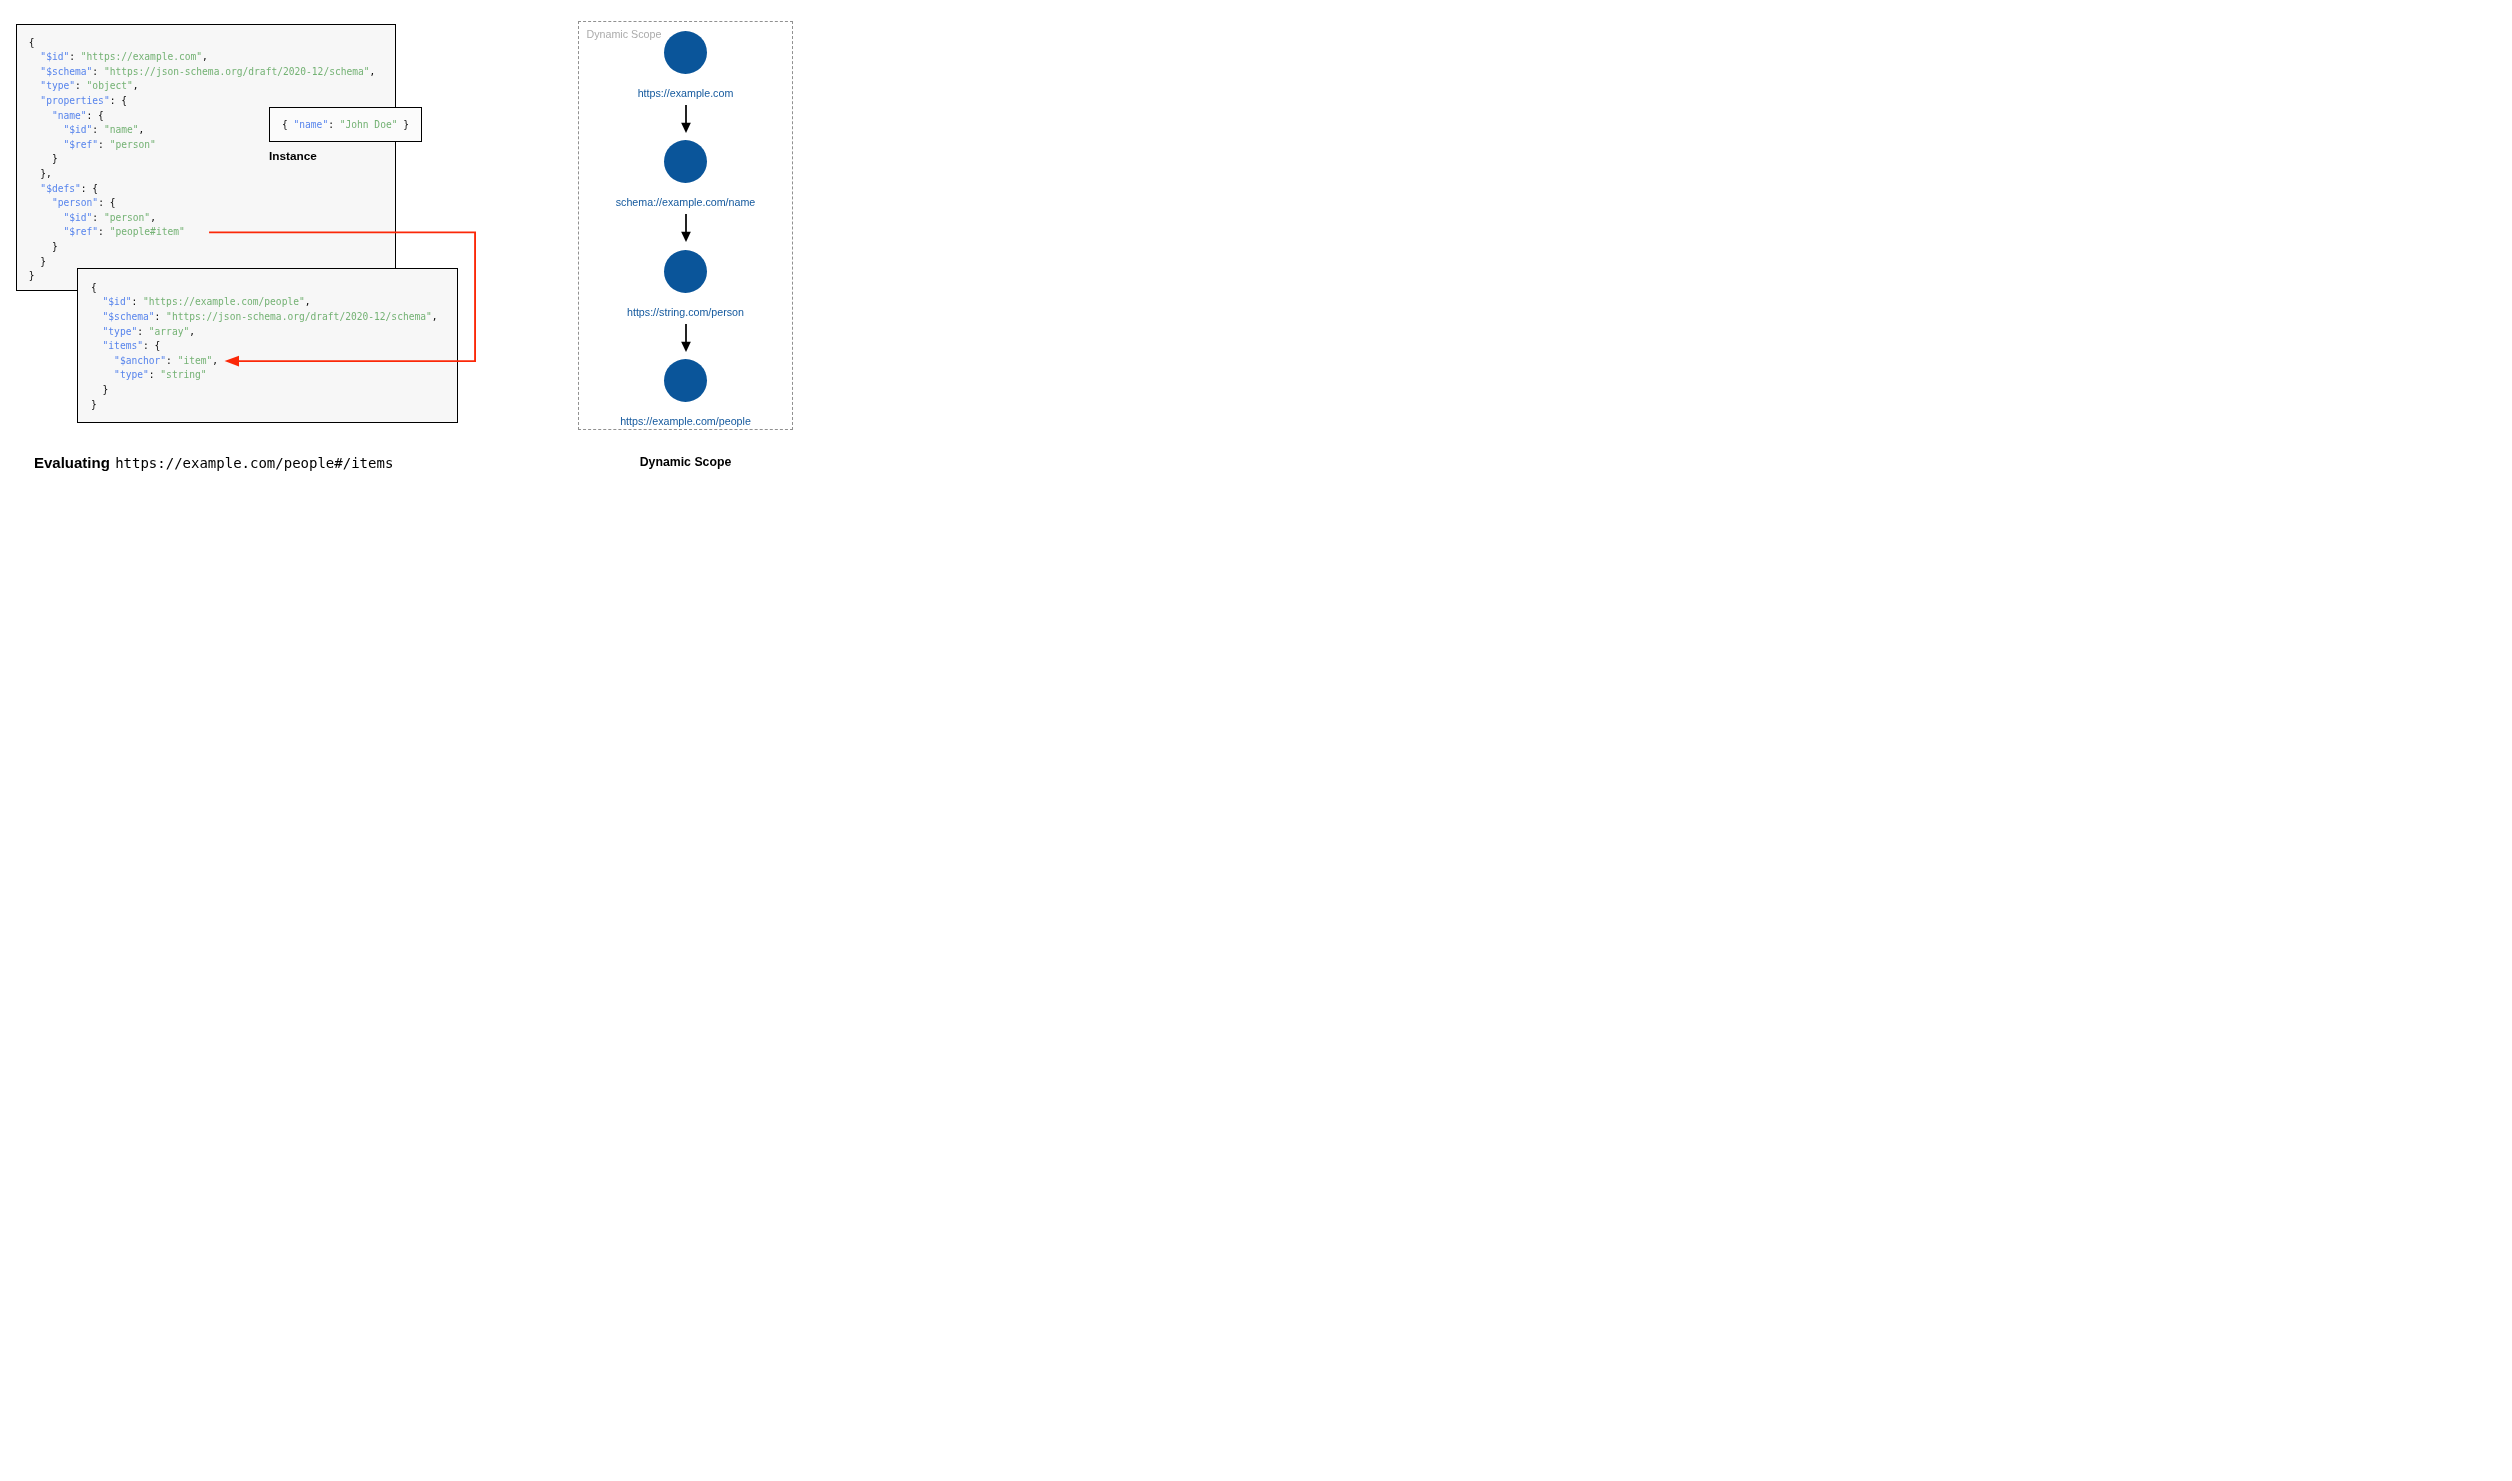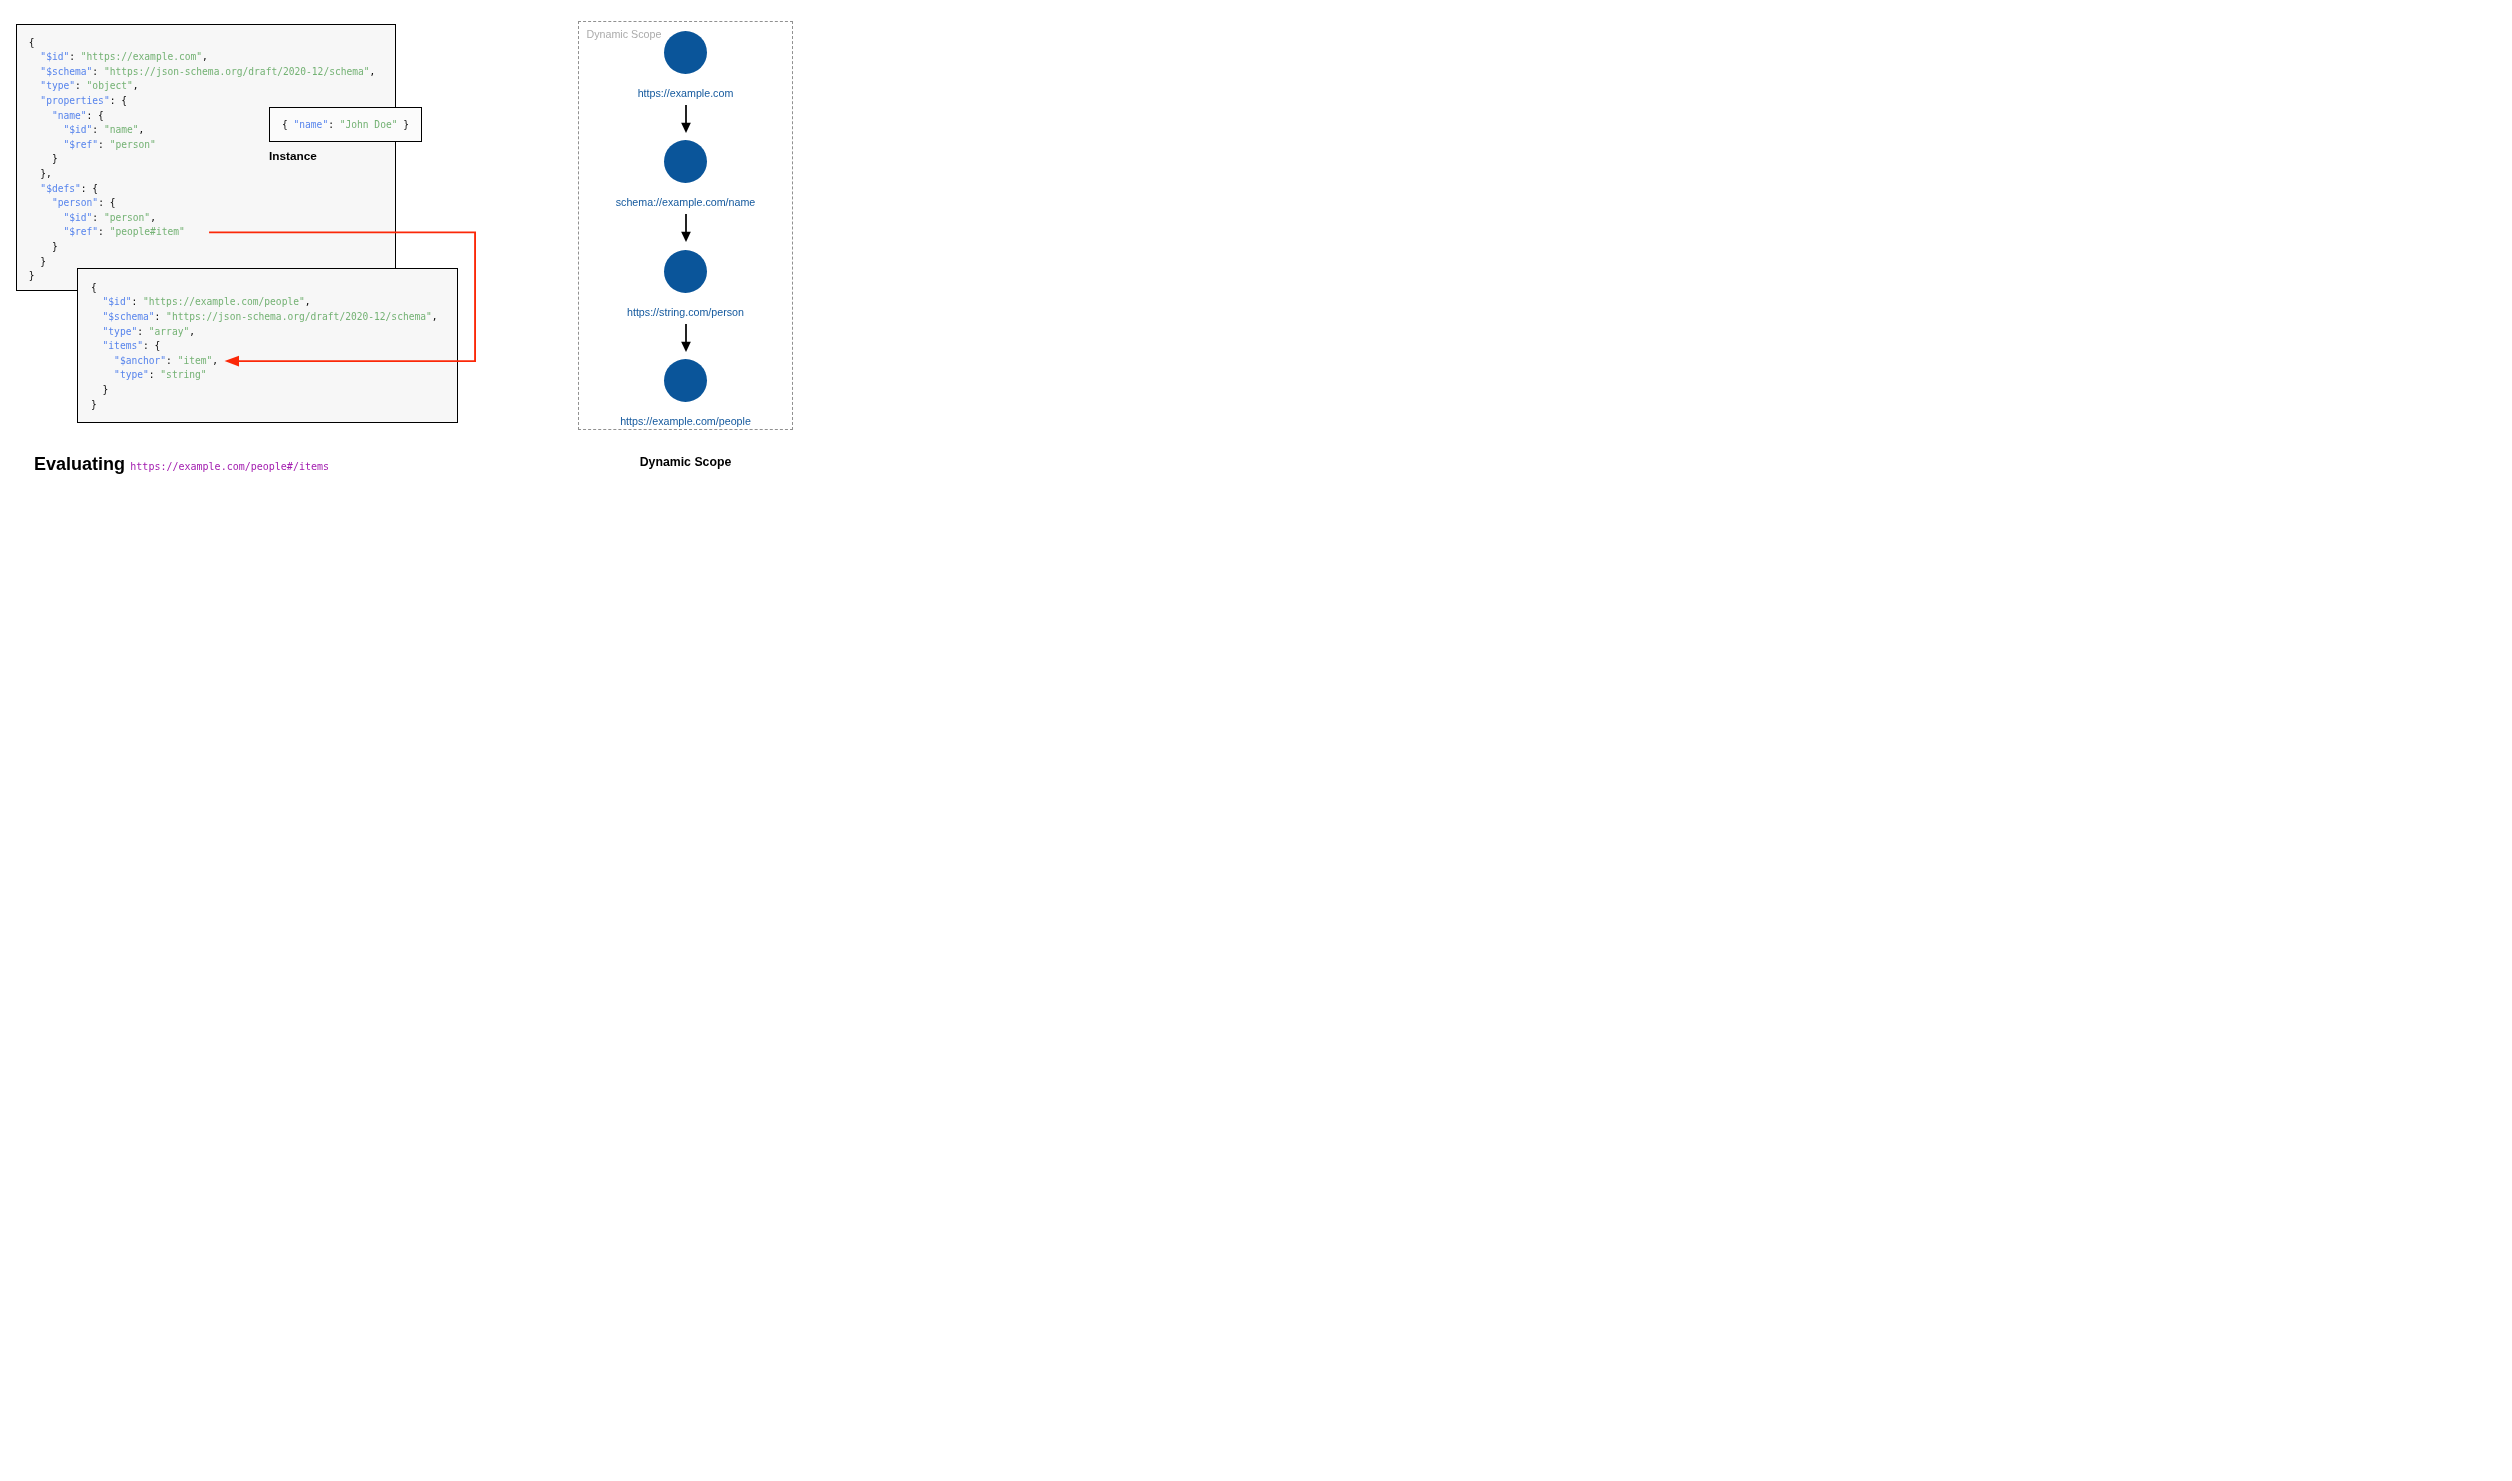--- a/index.html
+++ b/index.html
@@ -35,22 +35,22 @@
   #scope-label{position:absolute;left:7.5px;top:5.3px;font-size:10.7px;color:var(--gray-label);}
   #scope-nodes{position:absolute;left:0;top:8.6px;width:100%;
                display:flex;flex-direction:column;align-items:center;}
   .scope-circle{width:43px;height:43px;border-radius:50%;background:var(--circle);}
   .scope-url{margin-top:11.8px;height:14px;line-height:14px;
              font-family:Liberation Sans, sans-serif;font-size:10.7px;color:var(--url);}
   .scope-arrow{margin:5.3px 0;}
 
   
   #caption-left{position:absolute;left:34px;top:454px;display:flex;align-items:baseline;gap:5.3px;}
-  #caption-left .cap-bold{font-weight:bold;font-size:18px;color:#000;}
-  #caption-left .cap-uri{font-family:"DejaVu Sans Mono",monospace;font-size:10px;color:#a21caf;}
+  #caption-left .cap-bold{font-weight:bold;font-size:15px;color:#000;}
+  #caption-left .cap-uri{font-family:"DejaVu Sans Mono",monospace;font-size:14px;color:#000000;}
   #caption-right{position:absolute;left:578px;top:455px;width:215px;text-align:center;
                  font-weight:bold;font-size:12.3px;color:#000;}
 </style>
 </head>
 <body>
 
 <div id="canvas" style="--key: #5784EC; --str: #74B274; --punct: #0b0b0b; --panel: #F7F7F7; --panel-light: #FBFBFB; --panel-border: #000000; --red: #FB2808; --circle: #0A559A; --url: #13589D; --dash: #909090; --gray-label: #ABABAB;">
 
   <div id="schema-root" class="codebox">
       <div class="code-line"><span class="tok-p">{</span></div>

